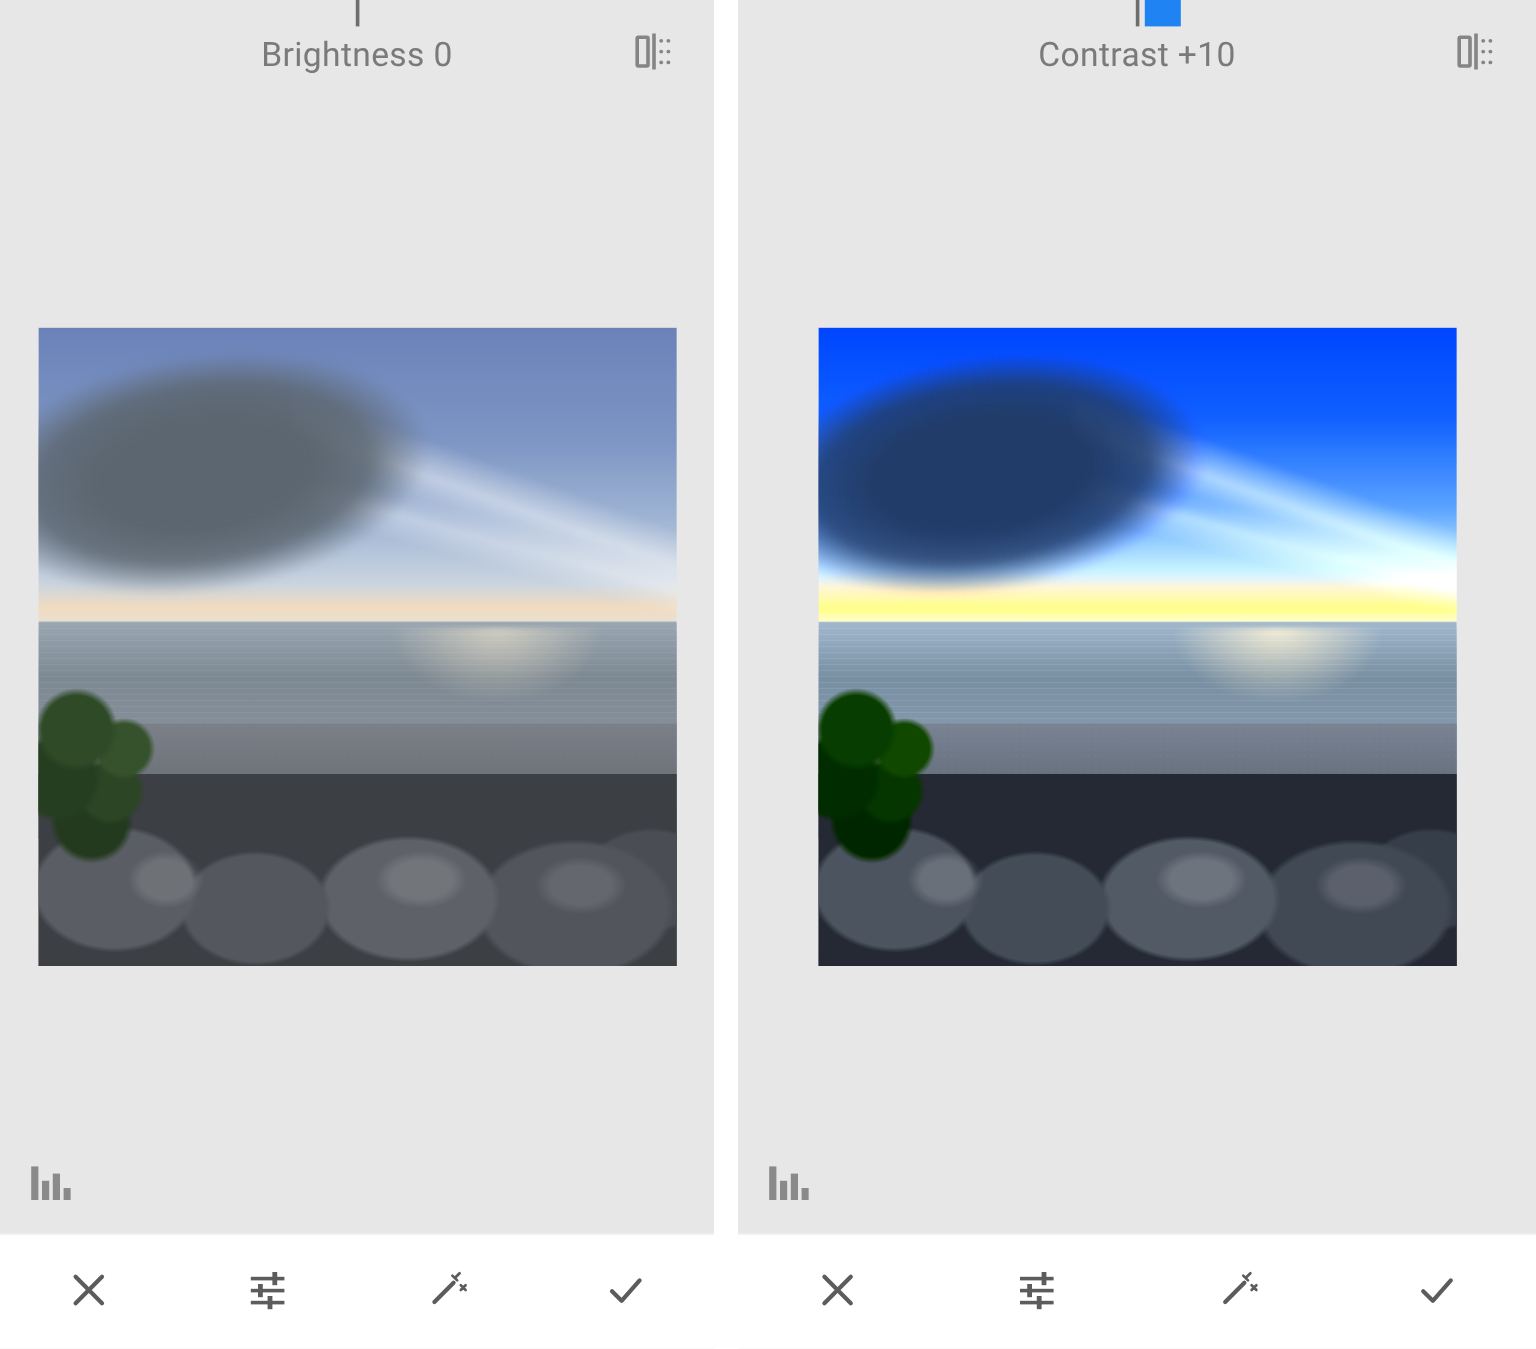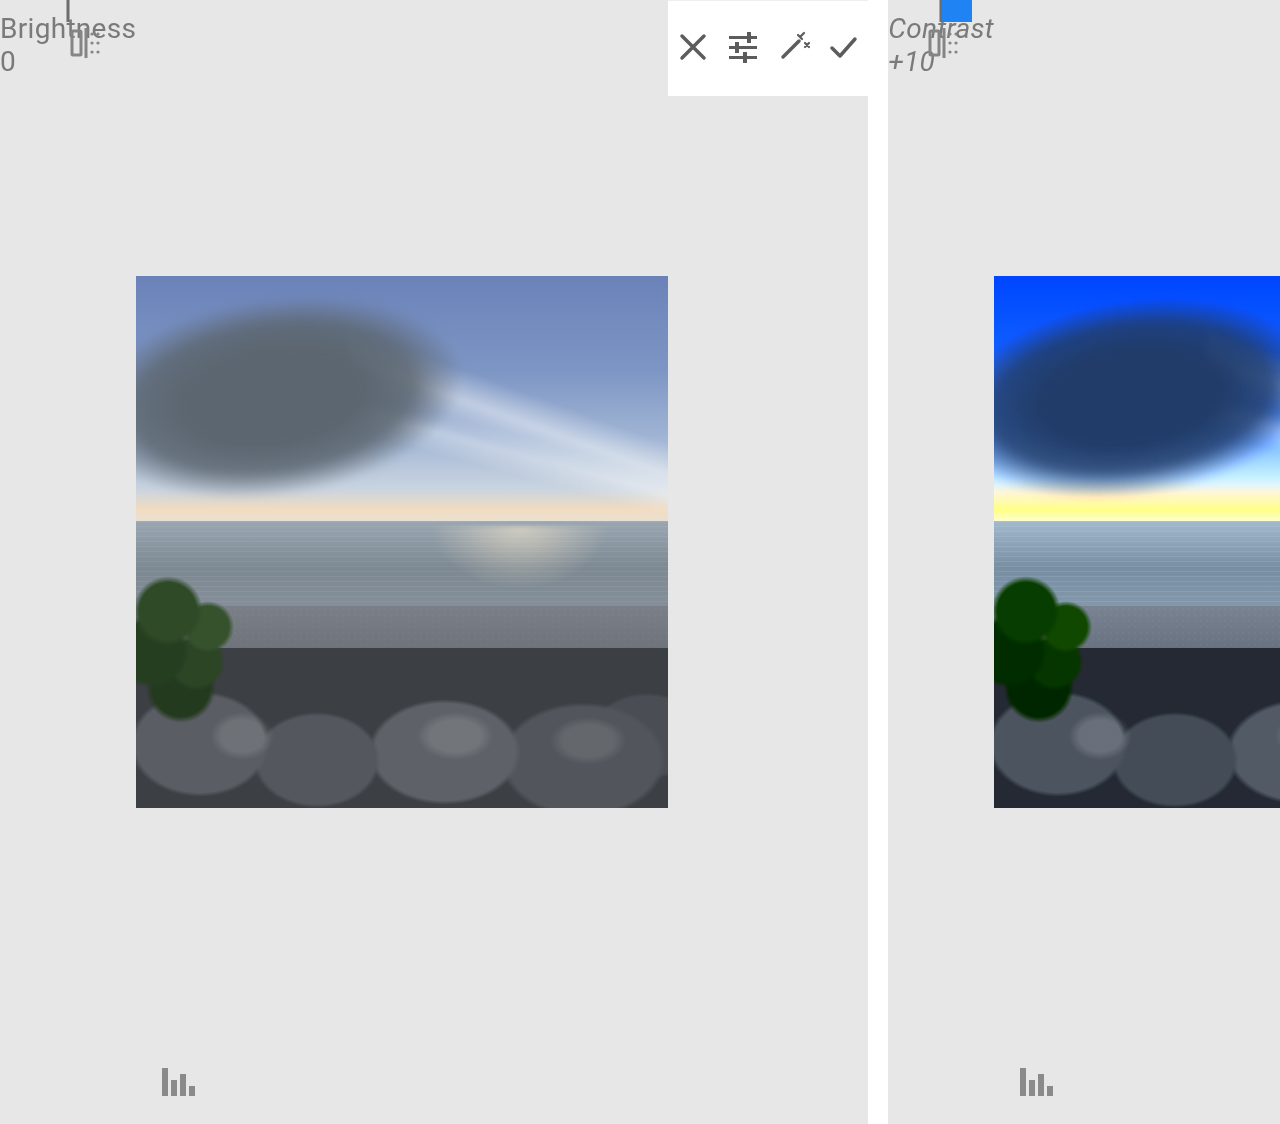--- a/index.html
+++ b/index.html
@@ -8,28 +8,28 @@
     display:flex;
     width:1280px;
     height:1124px;
   }
   .panel {
     position:relative;
     flex: 0 0 595px;
     height:100%;
     background:#e7e7e7;
     display:flex;
-    flex-direction:row;
+    flex-direction:column;
   }
   .gap {
     flex: 0 0 20px;
     height:100%;
     background:#ffffff;
   }
-  .panel.right { flex: 0 0 665px; font-style: italic; }
+  .panel.right { flex: 0 0 665px; }
   .topbar {
     height:90px;
     position:relative;
     display:flex;
     align-items:center;
     justify-content:center;
   }
   .topbar .title {
     font-size:28px;
     color:#7a7a7a;

